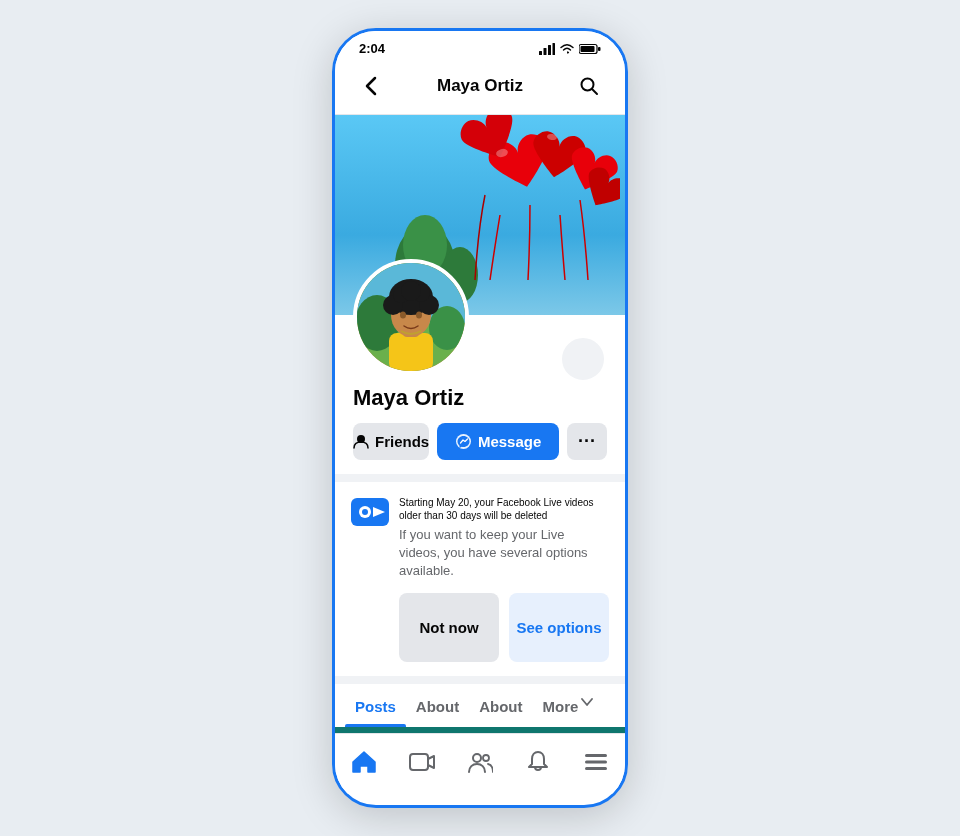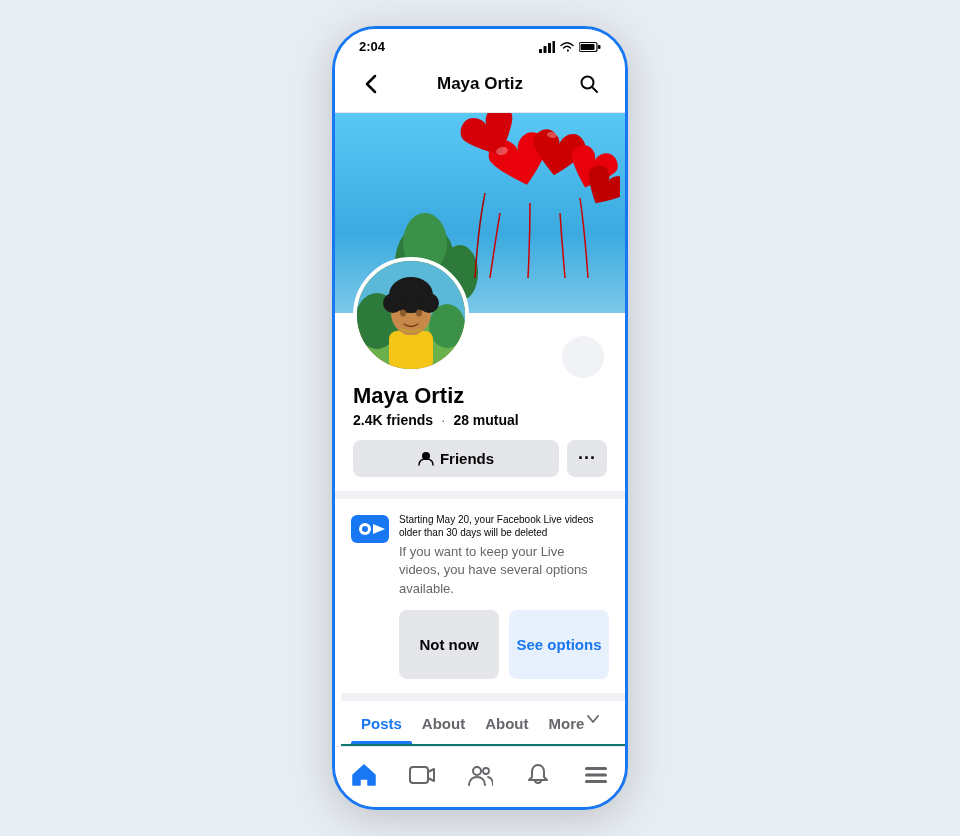--- a/index.html
+++ b/index.html
@@ -259,22 +259,21 @@
       color: #1877f2;
       cursor: pointer;
     }
 
     
     .profile-tabs {
       background: #fff;
       border-top: 8px solid #f0f2f5;
       display: flex;
       padding: 0 10px;
-      border-bottom: 2px solid #0f766e;
-      margin-left: 6px;
+      border-bottom: 6px solid #0f766e;
     }
 
     .tab-item {
       padding: 14px 10px 12px 10px;
       font-size: 15px;
       font-weight: 600;
       color: #65676b;
       cursor: pointer;
       position: relative;
       white-space: nowrap;
@@ -448,36 +447,37 @@
             <ellipse cx="62" cy="52" rx="3" ry="3.5" fill="#8a5a2a"></ellipse>
             <path d="M47 63 Q54 68 61 63" stroke="#7a3a1a" stroke-width="1.5" fill="none" stroke-linecap="round"></path>
           </svg>
         </div>
       </div>
 
       <div class="highlight-btn"></div>
     </div>
 
     <div class="profile-name">Maya Ortiz</div>
-    <div class="profile-friends">
-      <span>2.4K</span>
-      <span>friends</span>
-      &nbsp;·&nbsp;
-      <span>28</span>
-      <span>mutual</span>
-    </div>
 
     <div class="action-buttons">
       <button class="btn-friends">
         <svg width="16" height="16" viewBox="0 0 16 16" fill="none">
           <circle cx="8" cy="5" r="4" fill="#050505"></circle>
           <path d="M1 14 C1 10 4 8 8 8 C12 8 15 10 15 14" stroke="#050505" stroke-width="1.5" fill="none" stroke-linecap="round"></path>
         </svg>
         <span>Friends</span>
       </button>
+      <button class="btn-message">
+        <svg width="17" height="17" viewBox="0 0 17 17" fill="none">
+          <circle cx="8.5" cy="8.5" r="7.5" fill="white" opacity="0.9"></circle>
+          <path d="M8.5 3 C5 3 2.5 5.5 2.5 8.5 C2.5 10.2 3.3 11.7 4.5 12.7 L4.5 15 L6.8 13.8 C7.3 14 7.9 14 8.5 14 C12 14 14.5 11.5 14.5 8.5 C14.5 5.5 12 3 8.5 3Z" fill="#1877f2"></path>
+          <path d="M5.5 10 L8 7 L10 8.5 L12.5 6" stroke="white" stroke-width="1.2" stroke-linecap="round" stroke-linejoin="round" fill="none"></path>
+        </svg>
+        <span>Message</span>
+      </button>
       <button class="btn-more">
         <span>···</span>
       </button>
     </div>
   </div>
 
   <div class="notification-banner">
     <div class="banner-inner">
       <svg class="banner-icon" viewBox="0 0 38 28" width="38" height="28">
         <rect width="38" height="28" rx="6" fill="#1877f2"></rect>

